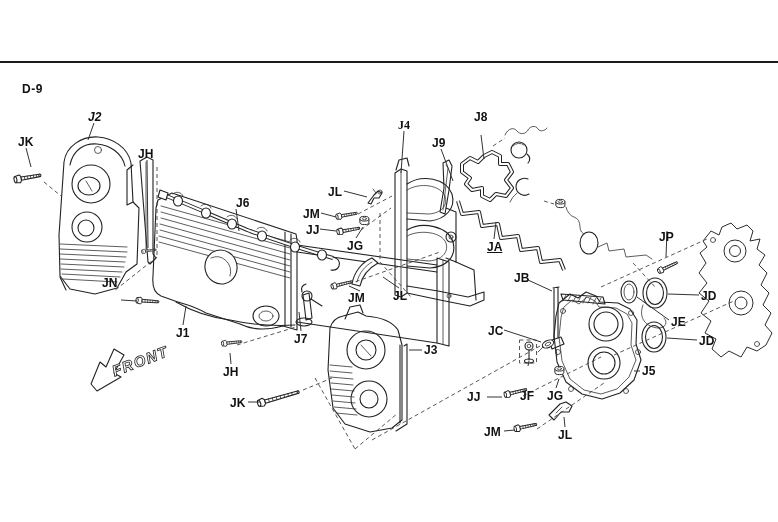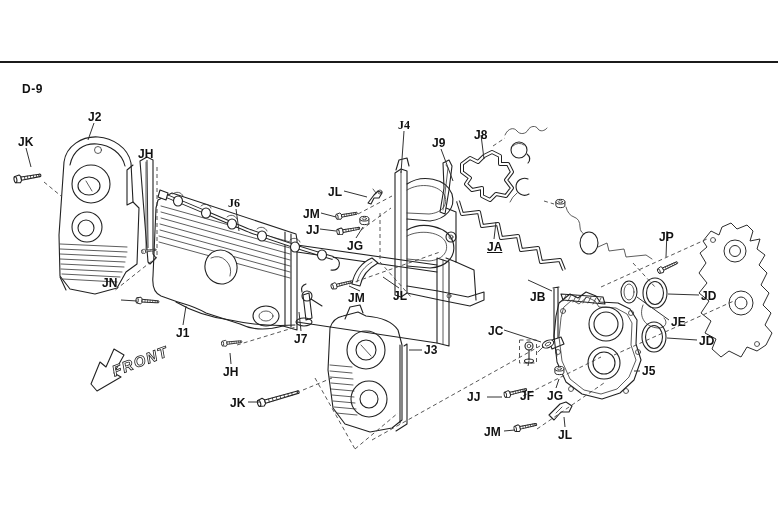--- a/index.html
+++ b/index.html
@@ -339,39 +339,39 @@
         <line x1="231" y1="364" x2="230" y2="353" class="leader"></line>
         <line x1="487" y1="397" x2="502" y2="397" class="leader"></line>
         <line x1="556" y1="388" x2="559" y2="379" class="leader"></line>
         <line x1="248" y1="402" x2="260" y2="402" class="leader"></line>
         <line x1="504" y1="431" x2="515" y2="430" class="leader"></line>
         <line x1="565" y1="427" x2="564" y2="417" class="leader"></line>
       </g>
   </svg>
 
   <div id="labels">
-      <span class="callout" style="left: 88px; top: 110px;">J2</span>
+      <span class="callout" style="left: 88px; top: 110px; font-style: italic;">J2</span>
       <span class="callout" style="left: 18px; top: 135px;">JK</span>
       <span class="callout" style="left: 138px; top: 147px;">JH</span>
-      <span class="callout" style="left: 228px; top: 196px; font-family: Liberation Serif, serif;">J6</span>
+      <span class="callout" style="left: 236px; top: 196px;">J6</span>
       <span class="callout" style="left: 398px; top: 118px; font-family: Liberation Serif, serif;">J4</span>
       <span class="callout" style="left: 432px; top: 136px;">J9</span>
-      <span class="callout" style="left: 474px; top: 128px;">J8</span>
+      <span class="callout" style="left: 474px; top: 110px;">J8</span>
       <span class="callout" style="left: 328px; top: 185px;">JL</span>
       <span class="callout" style="left: 303px; top: 207px;">JM</span>
       <span class="callout" style="left: 306px; top: 223px;">JJ</span>
       <span class="callout" style="left: 347px; top: 239px;">JG</span>
       <span class="callout" style="left: 487px; top: 240px; text-decoration: underline;">JA</span>
       <span class="callout" style="left: 659px; top: 230px; text-align: center;">JP</span>
       <span class="callout" style="left: 102px; top: 276px;">JN</span>
       <span class="callout" style="left: 176px; top: 326px;">J1</span>
       <span class="callout" style="left: 348px; top: 291px;">JM</span>
       <span class="callout" style="left: 393px; top: 289px;">JL</span>
       <span class="callout" style="left: 294px; top: 332px;">J7</span>
-      <span class="callout" style="left: 530px; top: 271px; margin-top: 19px;">JB</span>
+      <span class="callout" style="left: 514px; top: 271px;">JB</span>
       <span class="callout" style="left: 701px; top: 289px;">JD</span>
       <span class="callout" style="left: 671px; top: 315px;">JE</span>
       <span class="callout" style="left: 488px; top: 324px;">JC</span>
       <span class="callout" style="left: 699px; top: 334px;">JD</span>
       <span class="callout" style="left: 424px; top: 343px;">J3</span>
       <span class="callout" style="left: 520px; top: 389px;">JF</span>
       <span class="callout" style="left: 642px; top: 364px;">J5</span>
       <span class="callout" style="left: 223px; top: 365px;">JH</span>
       <span class="callout" style="left: 467px; top: 390px;">JJ</span>
       <span class="callout" style="left: 547px; top: 389px;">JG</span>

